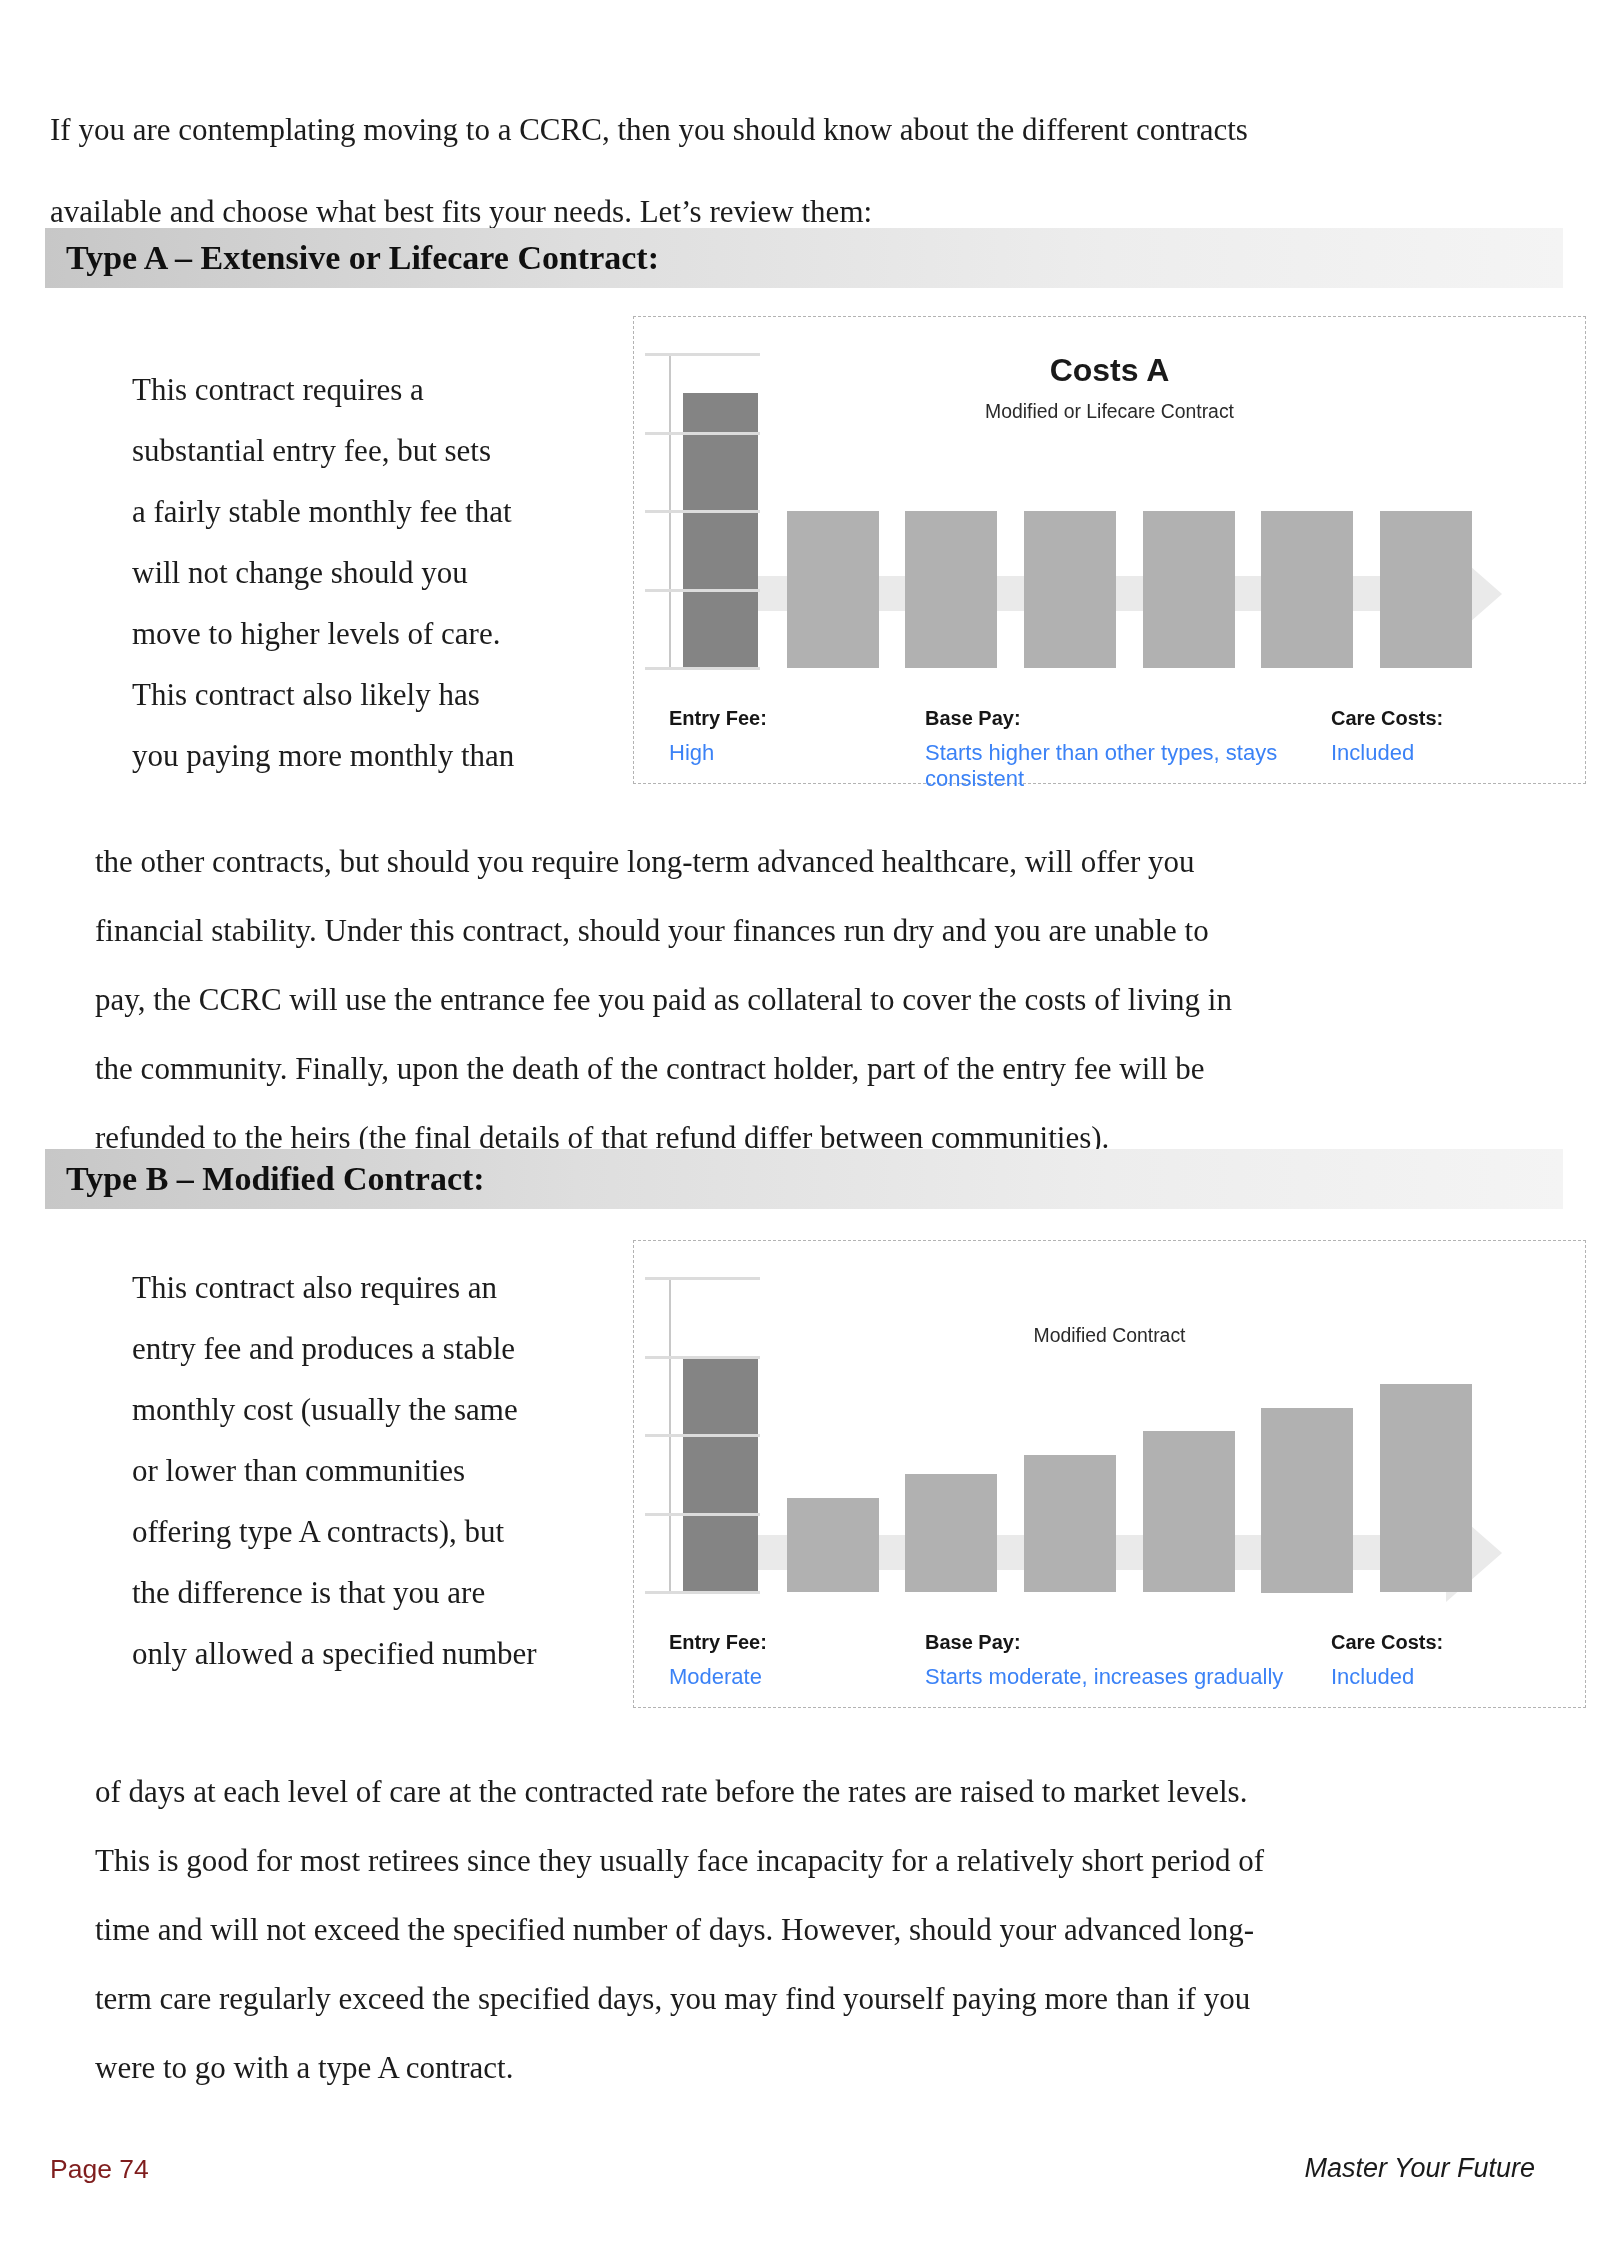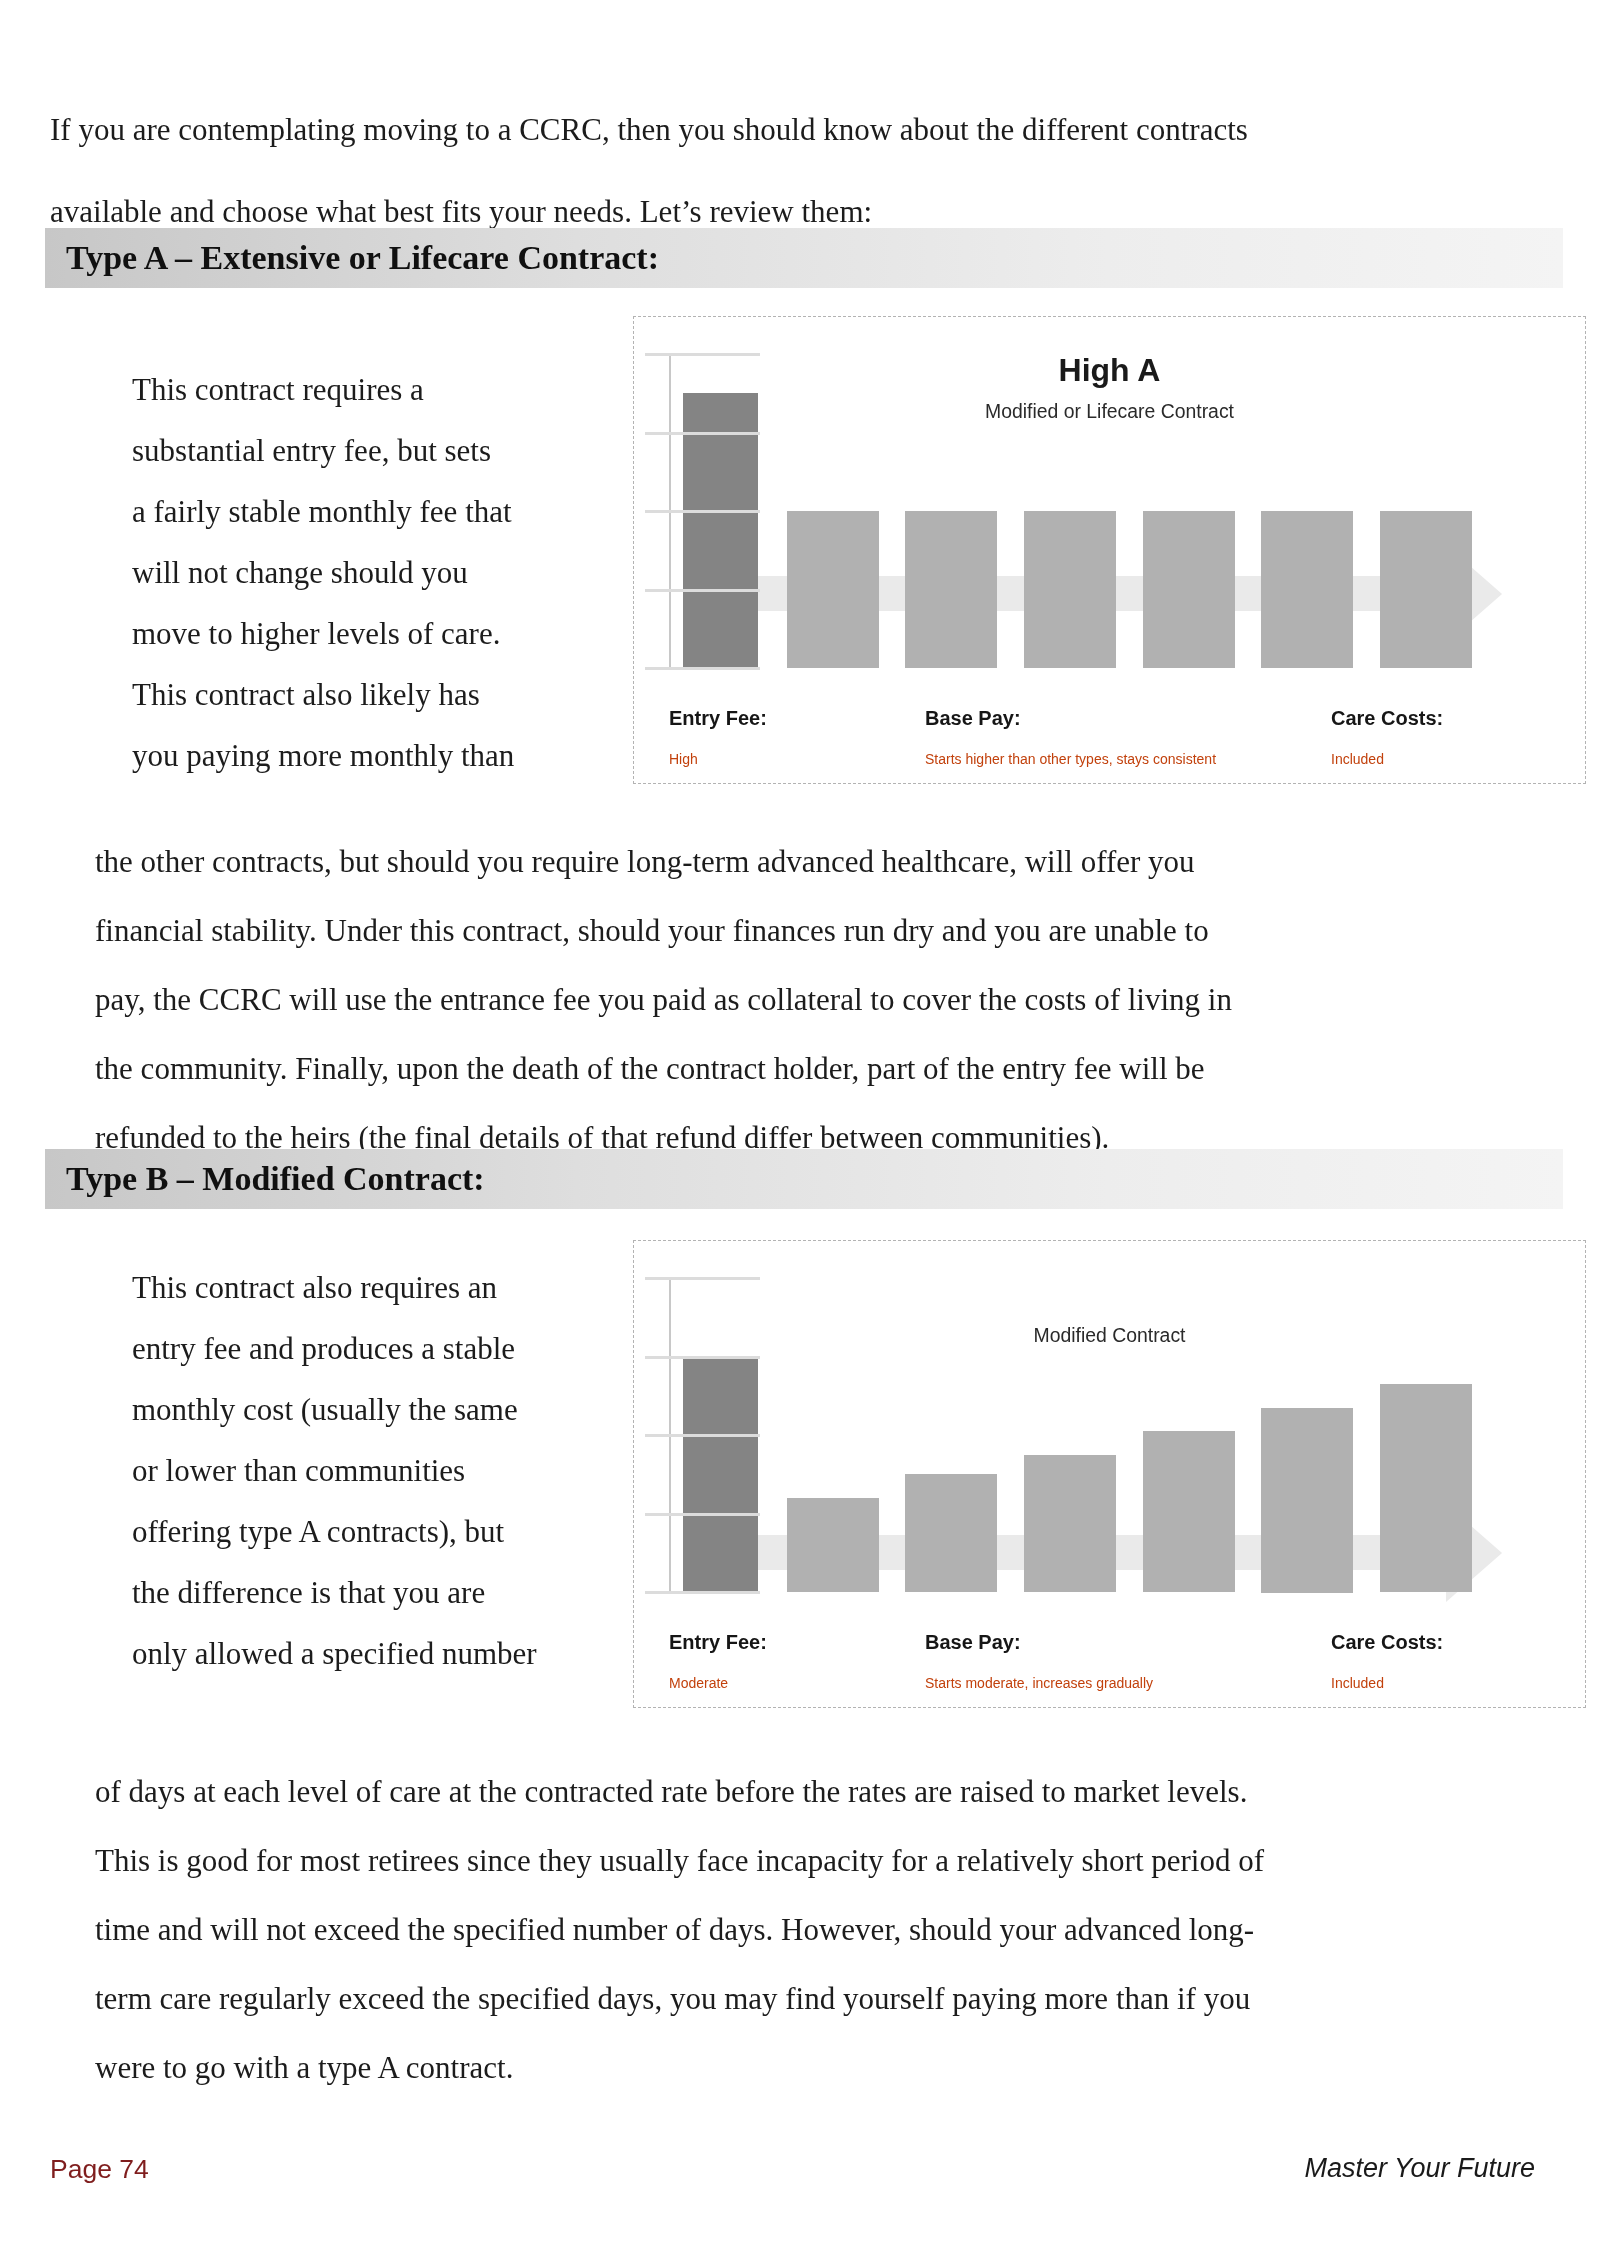--- a/index.html
+++ b/index.html
@@ -50,21 +50,21 @@
   }
   .plot{position:absolute;left:0;top:0;width:100%;height:100%;}
   .plot .bar{position:absolute;z-index:2;}
   .plot .tick{position:absolute;left:10.6px;width:115px;height:2.6px;background:#dcdcdc;z-index:3;}
   .plot .axis{position:absolute;width:1.8px;background:#c8c8c8;z-index:2;}
   .plot .arrow-band{position:absolute;z-index:1;}
   .plot .arrow-head{position:absolute;width:0;height:0;z-index:1;}
   .chart-labels{position:absolute;top:390px;left:0;width:100%;}
   .chart-label{position:absolute;text-align:left;font-family:"Liberation Sans","DejaVu Sans",sans-serif;}
   .chart-label .lbl-title{font-weight:bold;font-size:20px;color:#161616;}
-  .chart-label .lbl-value{font-size:14px;color:#c2410c;margin-top:21px;}
+  .chart-label .lbl-value{font-size:22px;color:#3b82f6;margin-top:10px;}
   .lbl-entry{left:35px;width:256px;}
   .lbl-base{left:291px;width:441px;}
   .lbl-care{left:697px;width:247px;}
   .footer-left{
     position:absolute;left:50px;top:2154px;
     font-family:"Liberation Sans","DejaVu Sans",sans-serif;font-size:26.5px;color:#7f1d1d;
   }
   .footer-right{
     position:absolute;right:84px;top:2153px;
     font-family:"Liberation Sans","DejaVu Sans",sans-serif;font-style:italic;font-size:27px;color:#1a1a1a;
@@ -77,21 +77,21 @@
 <div class="page">
 
   <p class="intro pre">If you are contemplating moving to a CCRC, then you should know about the different contracts
 available and choose what best fits your needs. Let’s review them:</p>
 
   <div class="heading-bar heading-a">
     <span>Type A – Extensive or Lifecare Contract:</span>
   </div>
 
   <div class="chart-box chart-a">
-    <div class="chart-title">High A</div>
+    <div class="chart-title">Costs A</div>
     <div class="chart-subtitle">Modified or Lifecare Contract</div>
     <div class="plot">
         <div class="arrow-band" style="left: 97px; top: 259px; width: 715px; height: 35px; background: rgb(234, 234, 234);"></div>
         <div class="arrow-head" style="left: 812px; top: 228px; border-top: 49px solid transparent; border-bottom: 49px solid transparent; border-left: 56px solid rgb(234, 234, 234);"></div>
         <div class="axis" style="left: 35px; top: 37px; height: 314px;"></div>
         <div class="bar" style="left: 49px; width: 75px; top: 76px; height: 275px; background: rgb(132, 132, 132);"></div>
         <div class="bar" style="left: 153px; width: 92px; top: 194px; height: 157px; background: rgb(177, 177, 177);"></div>
         <div class="bar" style="left: 271px; width: 92px; top: 194px; height: 157px; background: rgb(177, 177, 177);"></div>
         <div class="bar" style="left: 390px; width: 92px; top: 194px; height: 157px; background: rgb(177, 177, 177);"></div>
         <div class="bar" style="left: 509px; width: 92px; top: 194px; height: 157px; background: rgb(177, 177, 177);"></div>

